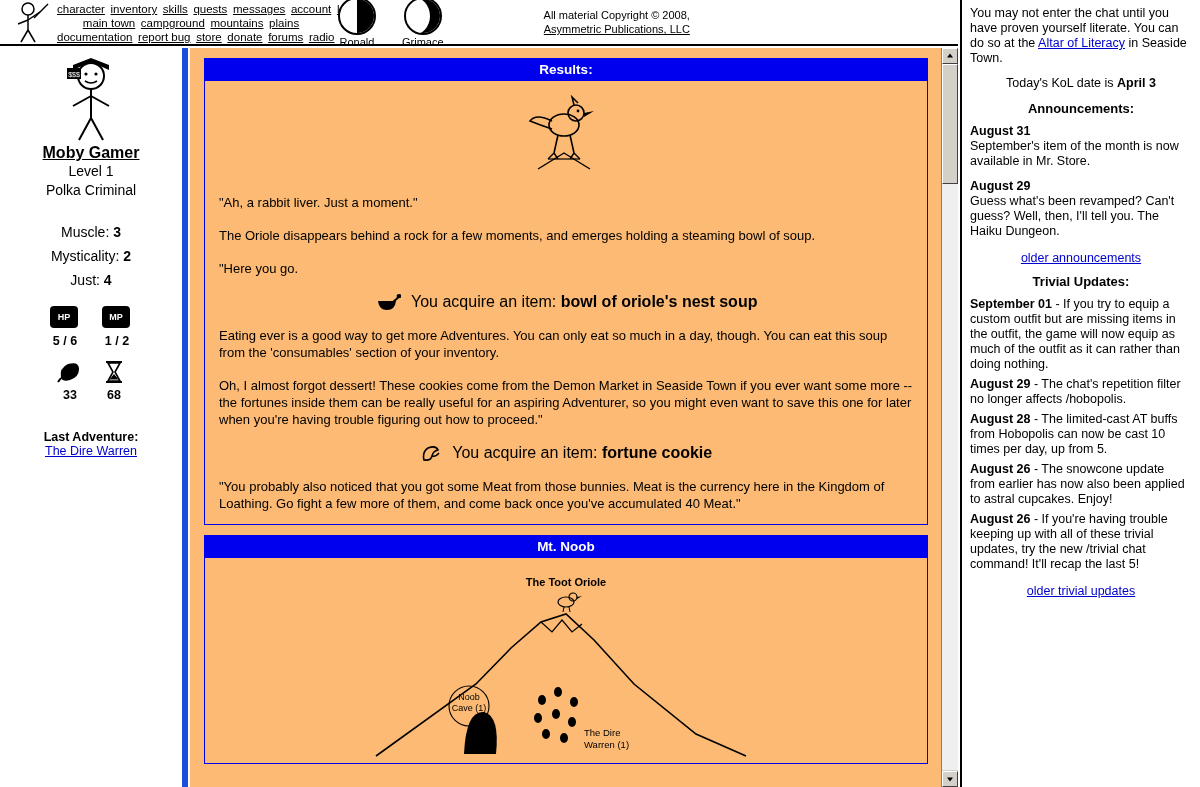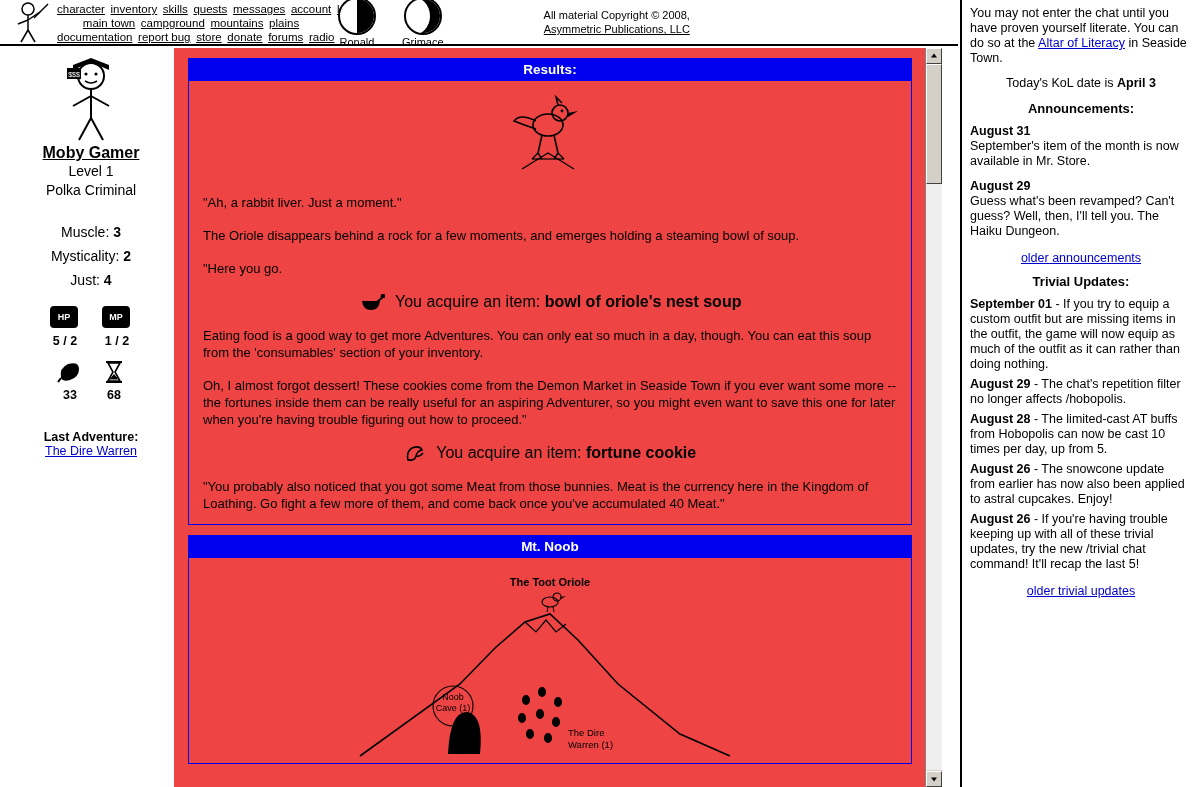--- a/index.html
+++ b/index.html
@@ -135,25 +135,25 @@
   .lastadv {
     margin-top: 28px;
     font-size: 12.5px;
   }
   .lastadv .label { font-weight: bold; text-align: center; }
   .lastadv a { color: #0000cc; text-decoration: underline; }
 
   
   #mainpane {
     position: absolute;
-    left: 174px; top: 48px;
+    left: 190px; top: 48px;
     width: 768px;
     height: 739px;
     overflow: hidden;
-    background: #ef4444;
+    background: #fdba74;
     text-decoration: underline;
   }
   #maininner {
     position: absolute;
     left: 0; top: 0;
     width: 752px;
     padding: 10px 14px 0 14px;
     box-sizing: border-box;
   }
   .blue-header {
@@ -354,21 +354,21 @@
         <span>Just:</span>
         <b>4</b>
       </div>
     </div>
 
     <div class="bars">
       <div class="bar">
         <div class="glyph-box">
           <div class="hpmp">HP</div>
         </div>
-        <div>5 / 2</div>
+        <div>5 / 6</div>
       </div>
       <div class="bar">
         <div class="glyph-box">
           <div class="hpmp">MP</div>
         </div>
         <div>1 / 2</div>
       </div>
     </div>
 
     <div class="counters">
@@ -433,21 +433,21 @@
             <svg width="26" height="20" viewBox="0 0 26 20" style="vertical-align:middle">
               <path d="M3 8 L21 8 Q20 17 12 17 Q4 17 3 8 Z" fill="#000"></path>
               <path d="M18 9 L25 3" stroke="#000" stroke-width="2"></path>
               <ellipse cx="24" cy="3" rx="2.5" ry="2" fill="#000"></ellipse>
             </svg>
           </span>
           <span>You acquire an item:</span>
           <span class="itemname">bowl of oriole's nest soup</span>
         </div>
 
-        <p>Eating food is a good way to get more Adventures. You can only eat so much in a day, though. You can eat this soup from the 'consumables' section of your inventory.</p>
+        <p>Eating ever is a good way to get more Adventures. You can only eat so much in a day, though. You can eat this soup from the 'consumables' section of your inventory.</p>
         <p>Oh, I almost forgot dessert! These cookies come from the Demon Market in Seaside Town if you ever want some more -- the fortunes inside them can be really useful for an aspiring Adventurer, so you might even want to save this one for later when you're having trouble figuring out how to proceed."</p>
 
         <div class="acquire">
           <span class="icon">
             <svg width="22" height="20" viewBox="0 0 22 20" style="vertical-align:middle">
               <path d="M4 16 Q2 8 8 4 Q16 1 18 6 Q13 7 12 12 Q11 17 4 16 Z" fill="none" stroke="#000" stroke-width="1.6"></path>
               <path d="M12 12 Q16 13 19 9" fill="none" stroke="#000" stroke-width="1.4"></path>
             </svg>
           </span>
           <span>You acquire an item:</span>

